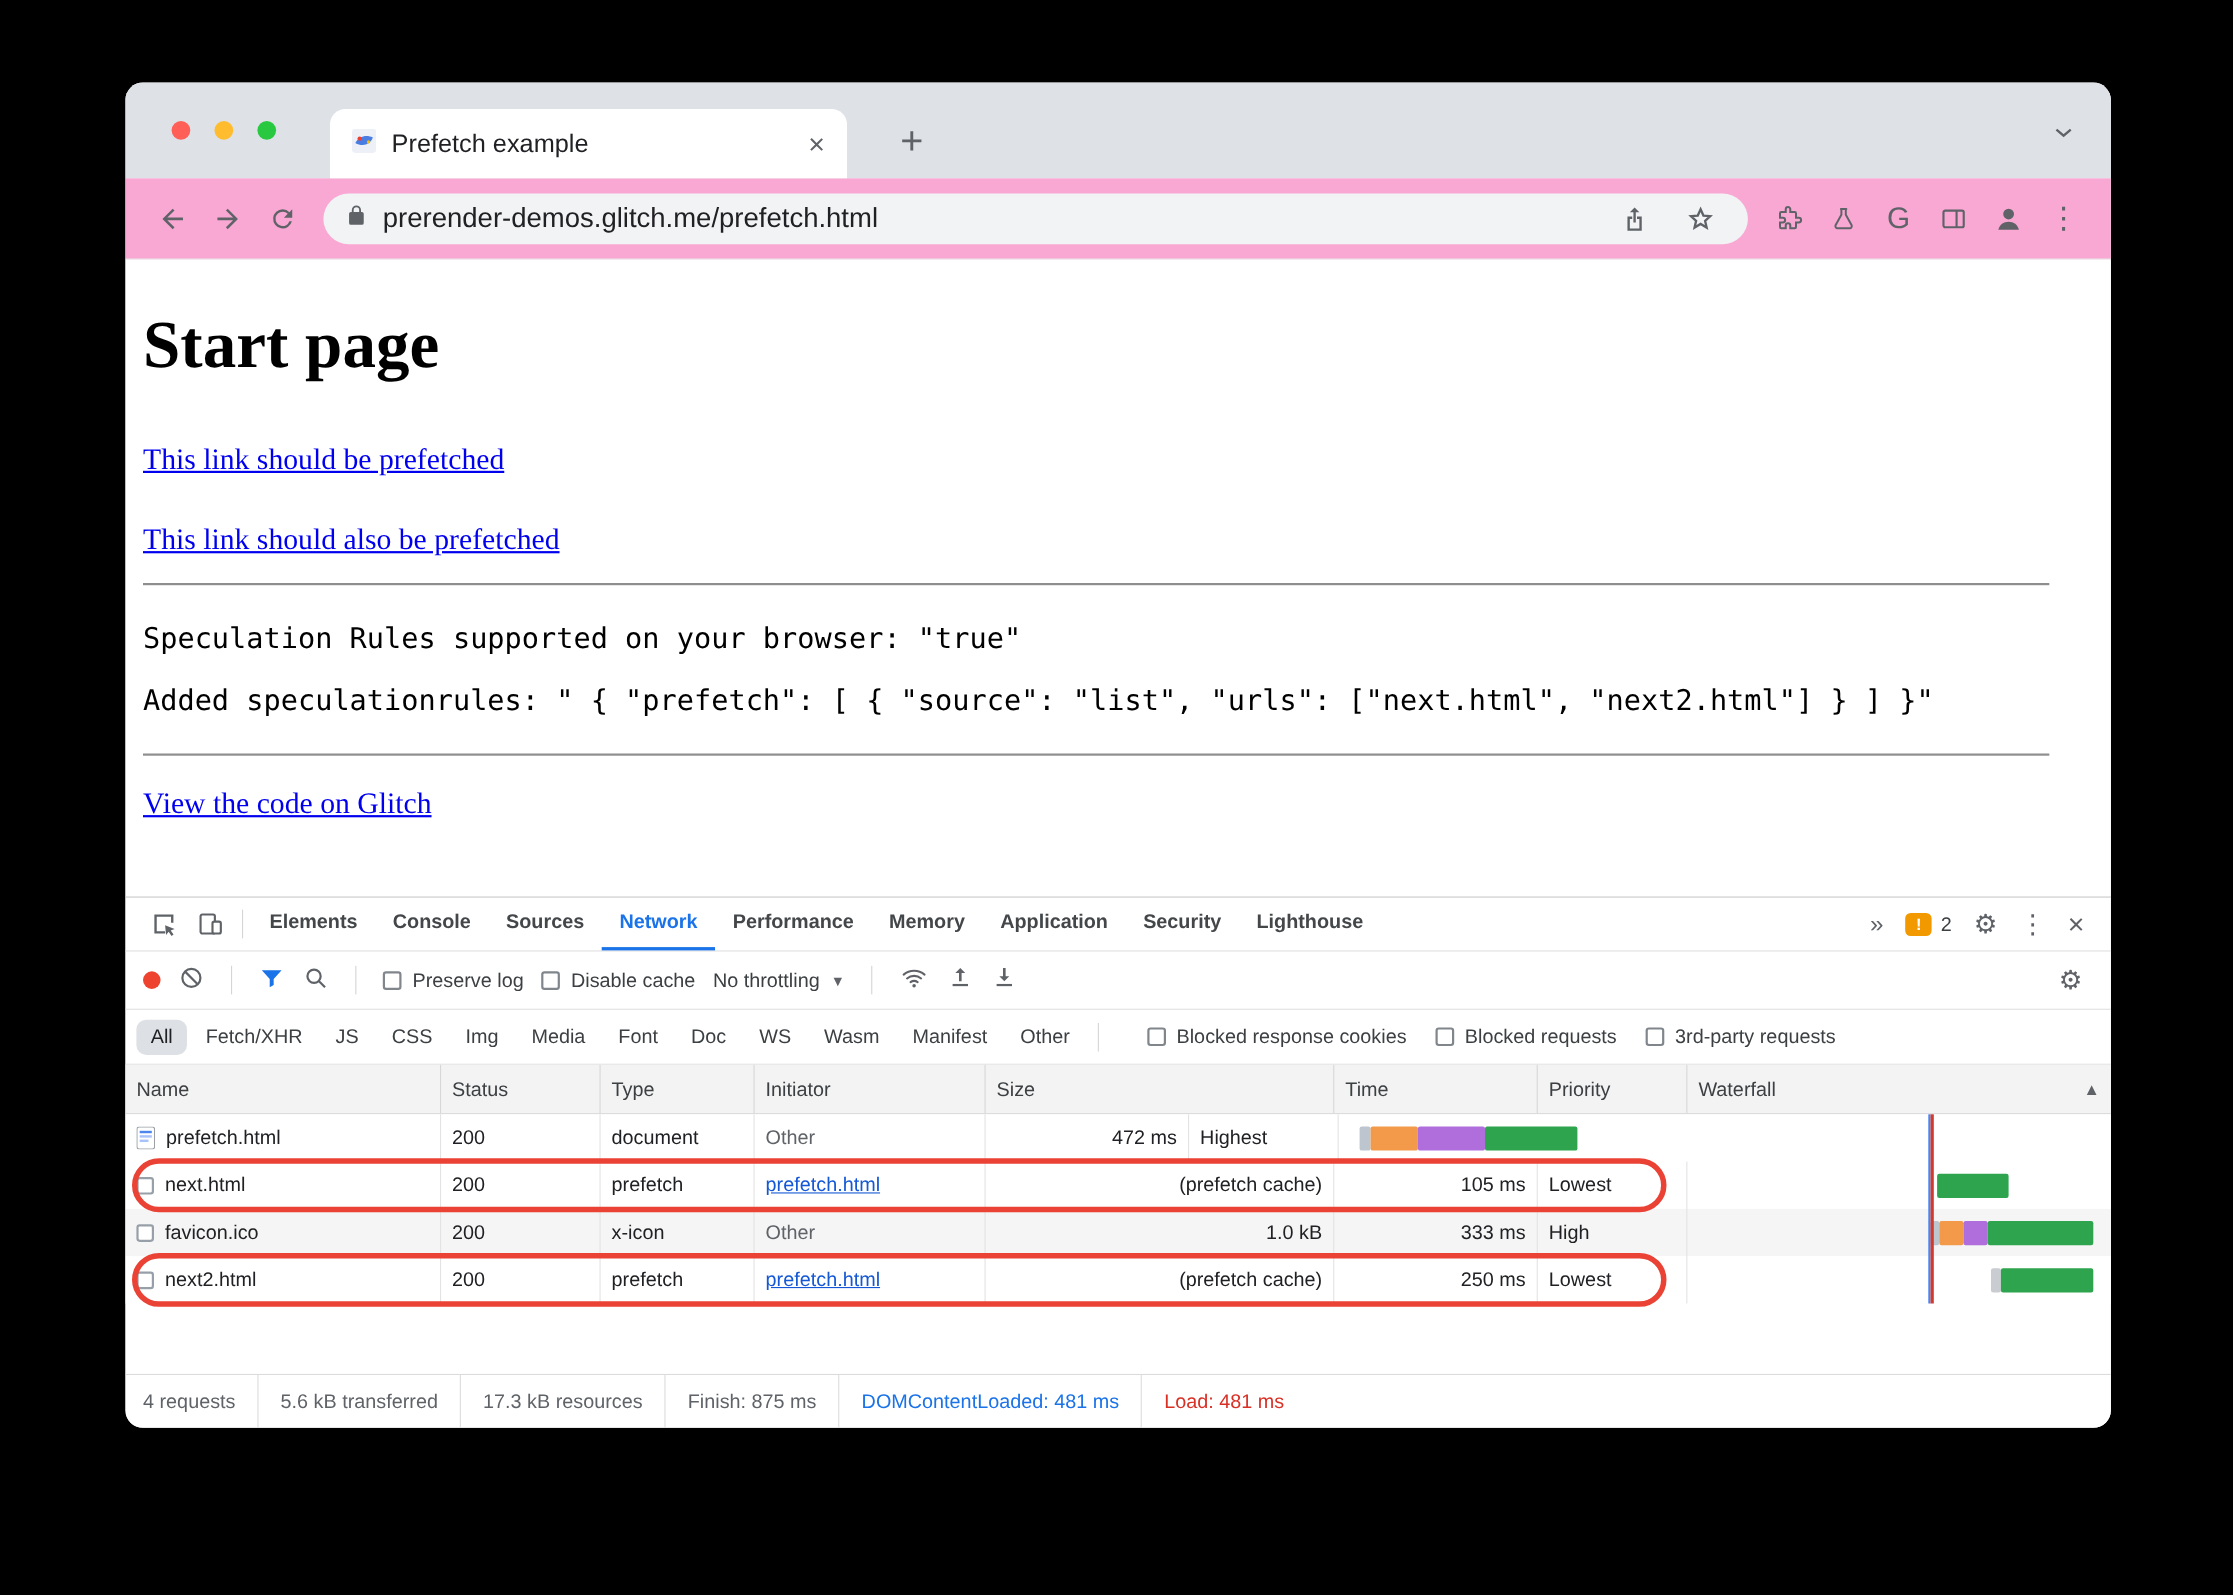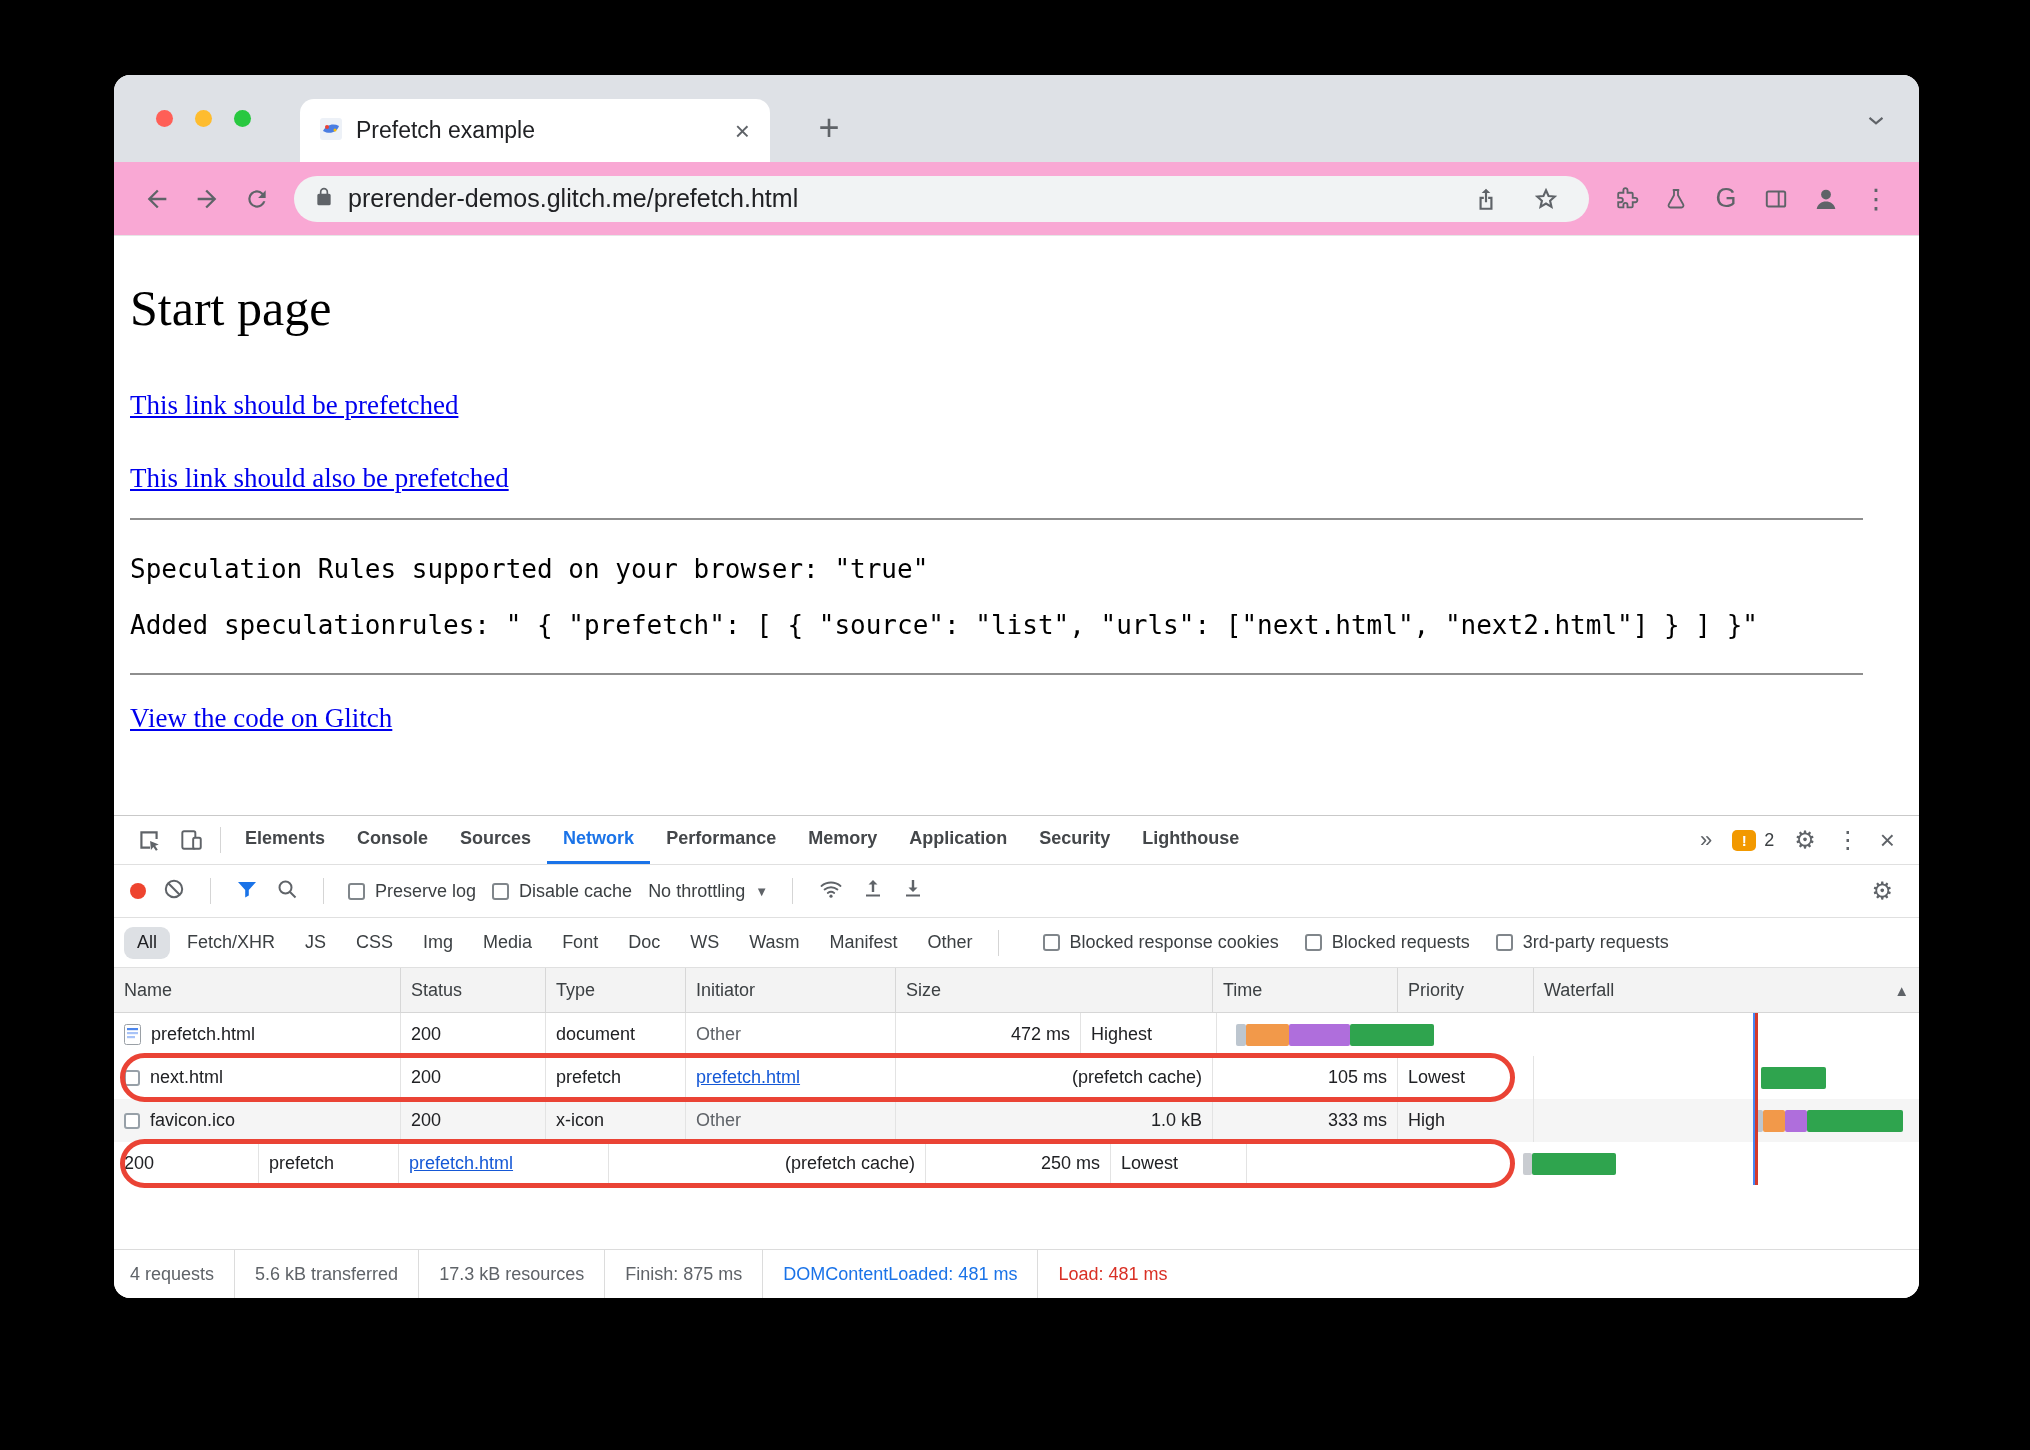--- a/index.html
+++ b/index.html
@@ -21,21 +21,21 @@
   .navbar{height:73px;background:#f9a8d4;display:flex;align-items:center;padding:0 20px;gap:4px;border-bottom:1px solid #E6E6E6;flex:none;}
   .nav-ico{width:46px;height:46px;display:flex;align-items:center;justify-content:center;flex:none;}
   .flip{transform:scaleX(-1);}
   .omnibox{flex:1;height:46px;background:#F1F3F4;border-radius:23px;display:flex;align-items:center;gap:14px;padding:0 20px;margin:0 10px;min-width:0;}
   .url{font-size:25px;color:#202124;flex:1;white-space:nowrap;overflow:hidden;}
   .g-label{font-size:27px;color:#5F6368;font-weight:500;}
   .kebab{font-size:27px;color:#5F6368;}
 
   
   .page{flex:1;background:#fff;padding:0 56px 0 16px;overflow:hidden;font-family:"Liberation Serif","DejaVu Serif",serif;}
-  .page h1{font-size:50px;font-weight:normal;color:#000;margin:44px 0 0;line-height:1.15;}
+  .page h1{font-size:61px;font-weight:bold;color:#000;margin:44px 0 0;line-height:1.15;}
   .plink{display:block;font-size:27px;color:#0000EE;text-decoration:underline;width:max-content;}
   .plink.l1{margin-top:52px;} .plink.l2{margin-top:42px;} .plink.l3{margin-top:28px;}
   .page hr{border:none;border-top:2px solid #8E8E8E;margin:0;}
   .hr1{margin-top:24px !important;} .hr2{margin-top:33px !important;}
   .mono{font-family:"DejaVu Sans Mono","Liberation Mono",monospace;font-size:26px;color:#000;white-space:pre;margin:0;}
   .mono.m1{margin-top:34px;} .mono.m2{margin-top:26px;}
 
   
   .devtools{flex:none;height:482px;border-top:1px solid #C9C9C9;display:flex;flex-direction:column;background:#fff;color:#3C4043;font-size:18px;}
   .dt-tabs{height:48px;flex:none;display:flex;align-items:stretch;border-bottom:1px solid #E0E0E0;padding-left:14px;}
@@ -417,20 +417,26 @@
     <div class="cell c-priority">High</div>
     <div class="cell c-waterfall">
             <div class="wf-seg" style="left: 221px; width: 8px; background: rgb(189, 198, 207);"></div>
             <div class="wf-seg" style="left: 229px; width: 22px; background: rgb(242, 153, 74);"></div>
             <div class="wf-seg" style="left: 251px; width: 22px; background: rgb(175, 110, 220);"></div>
             <div class="wf-seg" style="left: 273px; width: 96px; background: rgb(47, 164, 78);"></div>
           </div>
   </div>
 
   <div class="net-row">
+    <div class="cell c-name">
+            <span class="row-icon">
+              <span class="box-ico"></span>
+            </span>
+            <span class="txt">next2.html</span>
+          </div>
     <div class="cell c-status">200</div>
     <div class="cell c-type">prefetch</div>
     <div class="cell c-initiator">
             <span class="init-link">prefetch.html</span>
           </div>
     <div class="cell c-size">(prefetch cache)</div>
     <div class="cell c-time">250 ms</div>
     <div class="cell c-priority">Lowest</div>
     <div class="cell c-waterfall">
             <div class="wf-seg" style="left: 276px; width: 9px; background: rgb(201, 204, 209);"></div>

